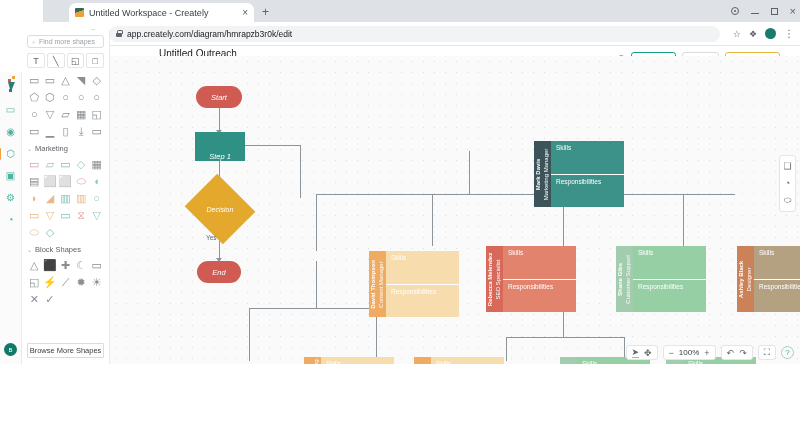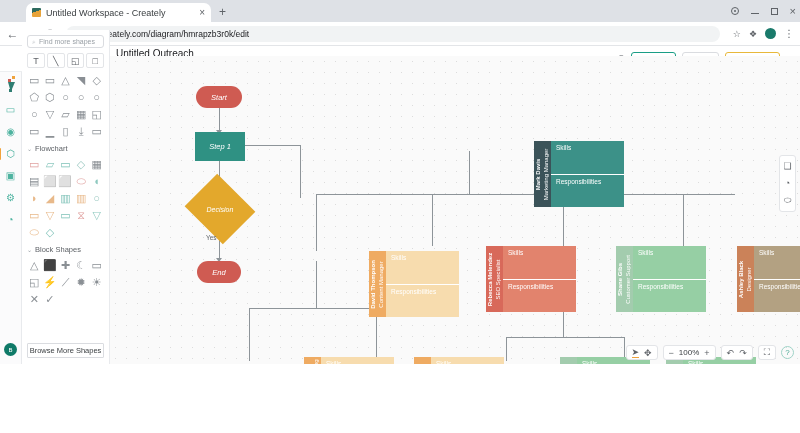--- a/index.html
+++ b/index.html
@@ -3,21 +3,21 @@
 <meta charset="utf-8">
 <style>
   * { box-sizing: border-box; margin: 0; padding: 0; }
   html, body { width: 800px; height: 433px; overflow: hidden; }
   body {
     font-family: "Liberation Sans", sans-serif;
     font-size: 11px;
     color: #3c4043;
     background: #ffffff;
   }
-  #app { position: relative; width: 800px; height: 364px; }
+  #app { position: relative; width: 800px; height: 364px; padding-left: 43px; }
 
   
   .browser-tabstrip {
     height: 22px; background: #dee1e6; position: relative;
     display: flex; align-items: flex-end;
   }
   .tab {
     height: 19px; width: 185px; margin-left: 26px;
     background: #fff; border-radius: 7px 7px 0 0;
     display: flex; align-items: center; padding: 0 6px; gap: 5px;
@@ -166,21 +166,21 @@
     background-image: radial-gradient(circle, #dcdcdc 0.6px, transparent 0.7px);
     background-size: 11px 11px;
     overflow:hidden;
   }
   .node { position:absolute;font-style:italic; }
   
   .fc-term {
     border-radius:11px; display:flex;align-items:center;justify-content:center;
     color:#fff; font-size:7.5px;
   }
-  .fc-rect { display:flex;align-items:center;justify-content:center;color:#fff;font-size:7.5px;}
+  .fc-rect { display:flex;align-items:flex-end;justify-content:center;color:#fff;font-size:7.5px;}
   .fc-diamond {
     display:flex;align-items:center;justify-content:center;color:#fff;font-size:7px;
   }
   .fc-diamond .dmd {
     position:absolute; inset:0; transform:rotate(45deg); background:#e3a82c;
   }
   .fc-diamond span { position:relative; z-index:2;}
   .edge-label { position:absolute; font-size:6.5px; color:#5f6368;}
 
   
@@ -408,21 +408,21 @@
         <div class="shape-cell">
           <span style="font-size: 11px; color: rgb(138, 143, 148);">⤓</span>
         </div>
         <div class="shape-cell">
           <span style="font-size: 11px; color: rgb(138, 143, 148);">▭</span>
         </div>
       </div>
 
     <div class="sec-head">
       <span class="chev">⌄</span>
-      <span>Flowchart</span>
+      <span>Marketing</span>
     </div>
     <div class="shape-grid" id="flow-grid">
         <div class="shape-cell">
           <span style="font-size: 11px; color: rgb(224, 162, 160);">▭</span>
         </div>
         <div class="shape-cell">
           <span style="font-size: 11px; color: rgb(143, 201, 192);">▱</span>
         </div>
         <div class="shape-cell">
           <span style="font-size: 11px; color: rgb(127, 194, 184);">▭</span>

